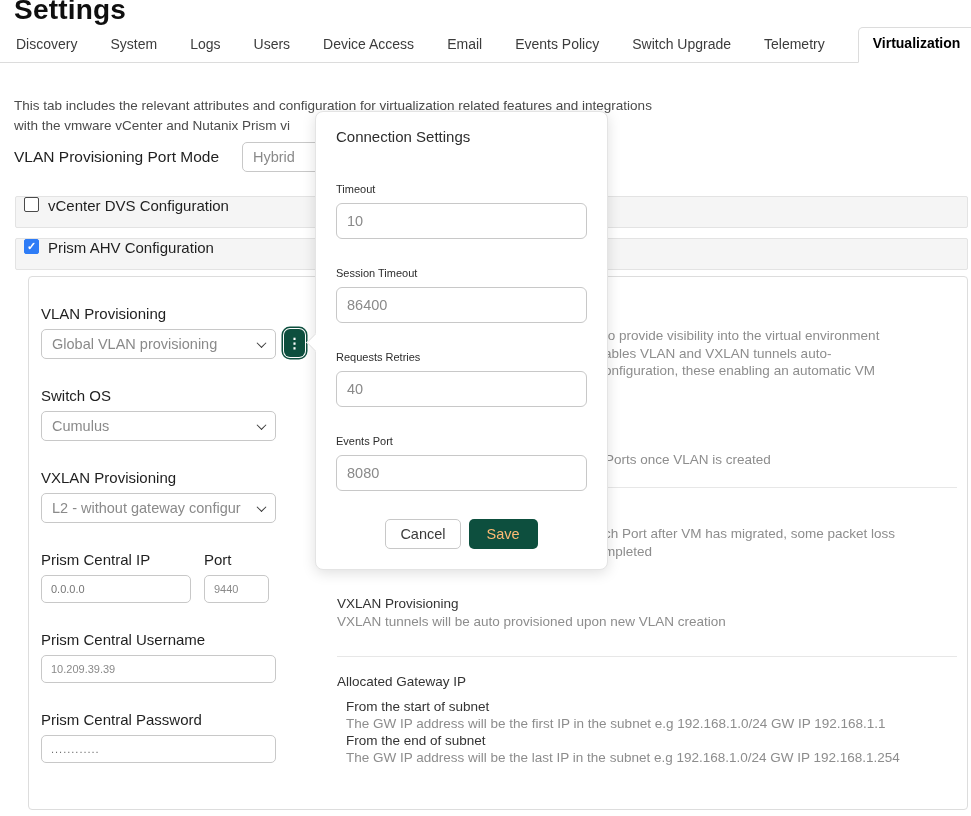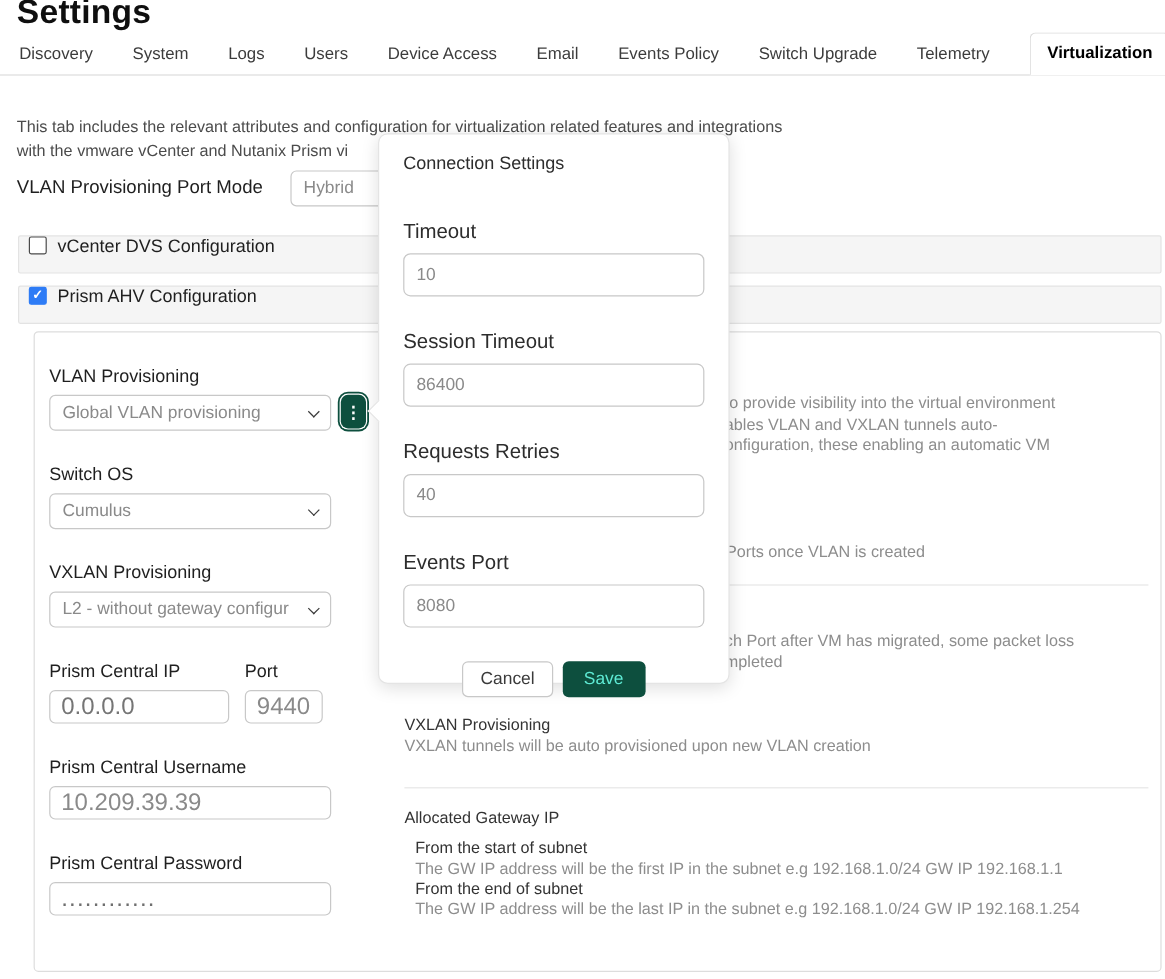--- a/index.html
+++ b/index.html
@@ -54,21 +54,21 @@
   
   .panel {
     position:absolute; left:28px; top:276px; width:940px; height:534px;
     border:1px solid #dddddd; border-radius:4px; background:#fff;
   }
   .form-col { position:absolute; left:12px; top:28px; width:290px; }
   .fgroup { margin-bottom:28px; }
   .flabel { font-size:15px; color:#1f1f1f; margin-bottom:7px; }
   .txt {
     width:235px; height:28px; border:1px solid #c8c8c8; border-radius:5px;
-    padding:12px 9px; font-size:20px; color:#8a8a8a; background:#fff;
+    padding:12px 9px; font-size:11px; color:#8a8a8a; background:#fff;
     font-family:"Liberation Sans", sans-serif; outline:none;
   }
   .txt.pw { color:#6f6f6f; letter-spacing:1px; }
   .iprow { display:flex; gap:13px; }
   .txt.ip { width:150px; } .txt.port { width:65px; }
   .kebab-btn {
     position:absolute; left:255px; top:52px; width:21px; height:28px;
     background:#0d4f3e; border:none; border-radius:6px; color:#fff;
     font-size:14px; font-weight:700; line-height:1; cursor:pointer;
     box-shadow:0 0 0 1px #ffffff, 0 0 0 2.5px #0d4f3e;
@@ -85,34 +85,34 @@
     position:absolute; left:315px; top:111px; width:293px; height:459px;
     background:#fff; border:1px solid #e4e4e4; border-radius:8px;
     box-shadow:0 3px 14px rgba(0,0,0,0.13); padding:16px 20px; z-index:10;
   }
   .pop-arrow {
     position:absolute; left:-7px; top:224px; width:13px; height:13px; background:#fff;
     border-left:1px solid #e4e4e4; border-bottom:1px solid #e4e4e4; transform:rotate(45deg);
   }
   .pop-title { font-size:15px; color:#2d2d2d; margin-bottom:38px; }
   .pgroup { margin-bottom:28px; }
-  .plabel { font-size:17px; color:#2d2d2d; margin-bottom:8px; }
+  .plabel { font-size:11px; color:#2d2d2d; margin-bottom:8px; }
   .ptxt {
     width:100%; height:36px; border:1px solid #c8c8c8; border-radius:6px;
     padding:0 10px; font-size:14.5px; color:#8a8a8a; background:#fff;
     font-family:"Liberation Sans", sans-serif; outline:none;
   }
   .pop-actions { display:flex; justify-content:center; gap:8px; margin-top:18px; }
   .btn-cancel {
     height:30px; padding:0 14px; background:#fff; border:1px solid #c8c8c8; border-radius:5px;
     font-size:14.5px; color:#3a3a3a; cursor:pointer; font-family:"Liberation Sans", sans-serif;
   }
   .btn-save {
     height:30px; padding:0 18px; background:#0d4f3e; border:none; border-radius:5px;
-    font-size:14.5px; color:#5eead4; cursor:pointer; font-family:"Liberation Sans", sans-serif;
+    font-size:14.5px; color:#fdba74; cursor:pointer; font-family:"Liberation Sans", sans-serif;
   }
 </style>
 </head>
 <body>
 
 <div class="screen">
 
   <div class="page-title">Settings</div>
 
   <div class="tabbar">

